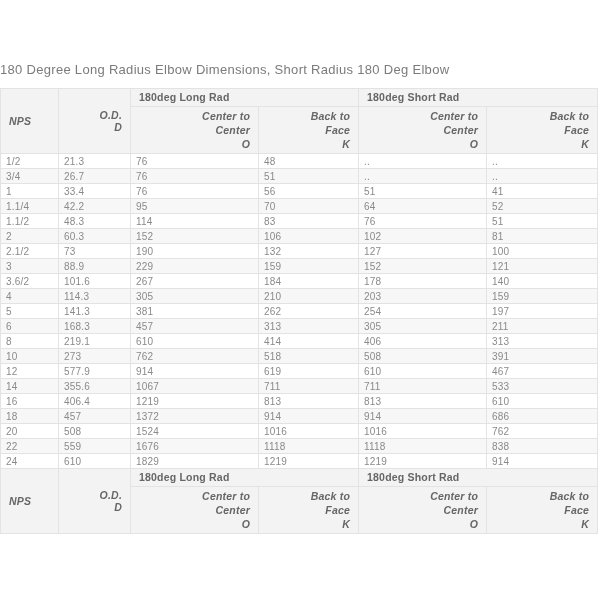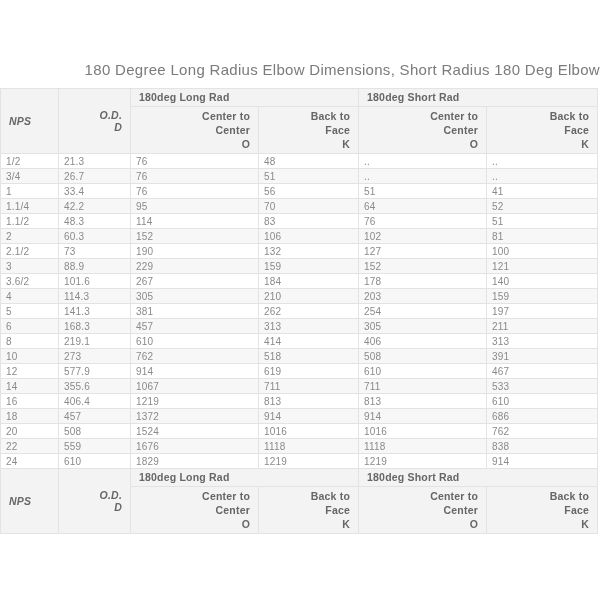--- a/index.html
+++ b/index.html
@@ -5,22 +5,22 @@
   * { box-sizing: border-box; }
   html, body { margin: 0; padding: 0; }
   body {
     width: 600px; height: 600px;
     background: #ffffff;
     font-family: "Liberation Sans", sans-serif;
     overflow: hidden;
   }
   .title {
     margin-top: 64px;
-    text-align: right;
-    font-size: 15px;
+    text-align: left;
+    font-size: 13px;
     line-height: 12px;
     color: var(--title-text, #7b7b7b);
     letter-spacing: 0.3px;
   }
   table {
     border-collapse: collapse;
     table-layout: fixed;
     width: 597px;
     margin-top: 12px;
   }
@@ -31,21 +31,21 @@
   }
   th {
     background: var(--header-bg, #f3f3f3);
     color: var(--header-text, #666666);
     font-weight: bold;
     font-size: 10.5px;
     padding: 2px 8px;
     letter-spacing: 0.2px;
   }
   th.grp { line-height: 13px; height: 17px; }
-  th.sub { vertical-align: top; line-height: 14px; height: 46px; }
+  th.sub { vertical-align: top; line-height: 14px; height: 46px; font-style: italic; }
   th.rh  { vertical-align: middle; font-style: italic; }
   .pre   { white-space: pre-line; text-align: right; }
   td {
     font-size: 10px;
     color: var(--cell-text, #8a8a8a);
     padding: 2px 5px 1px 5px;
     line-height: 11px;
     letter-spacing: 0.2px;
     background: #ffffff;
   }

